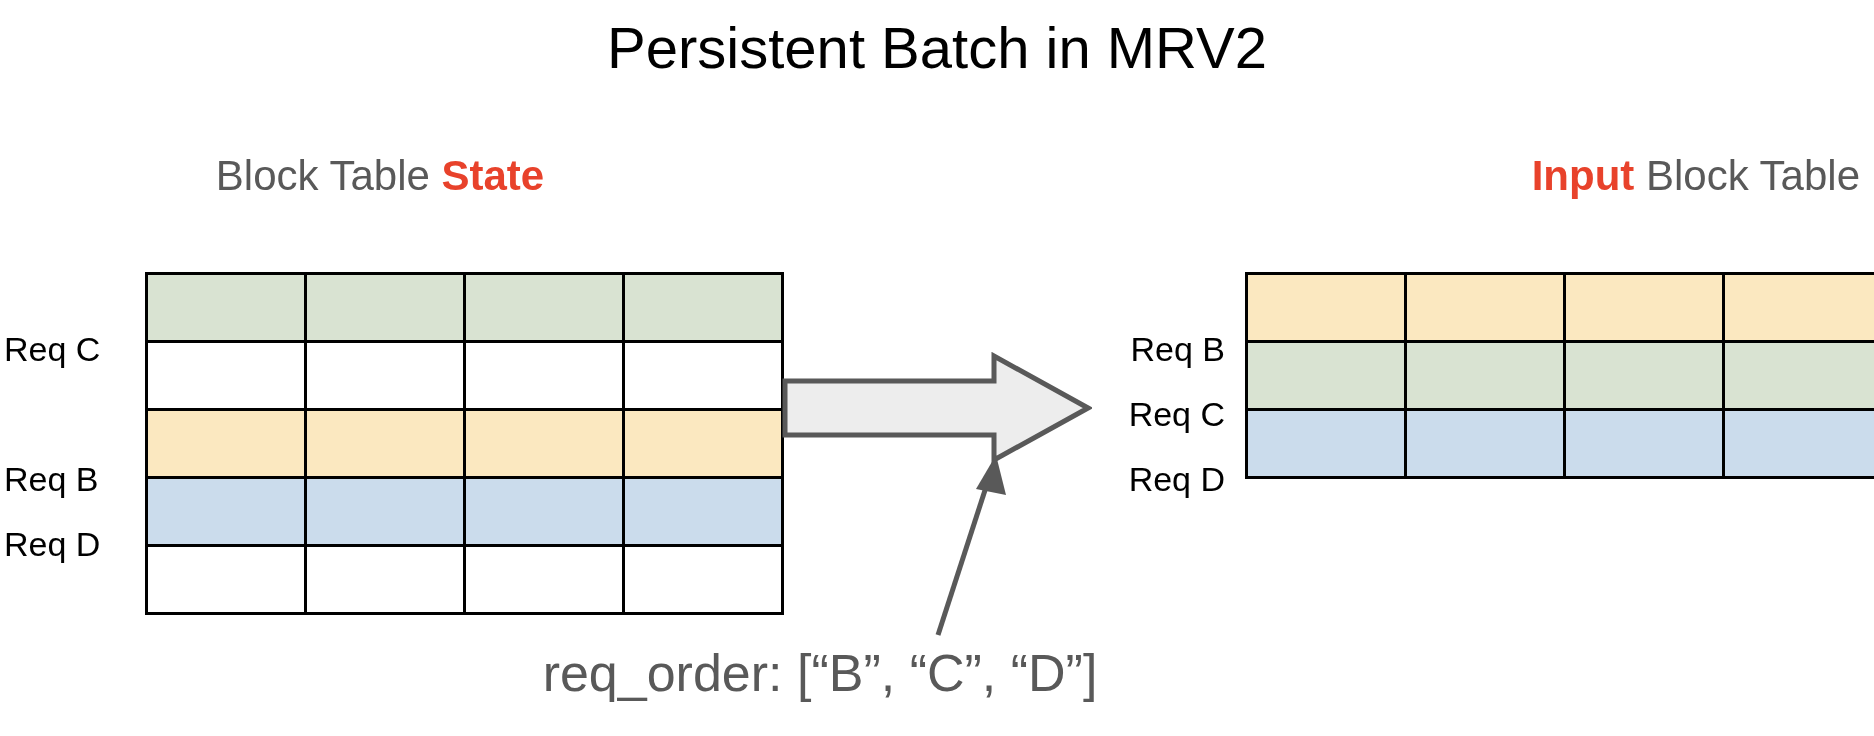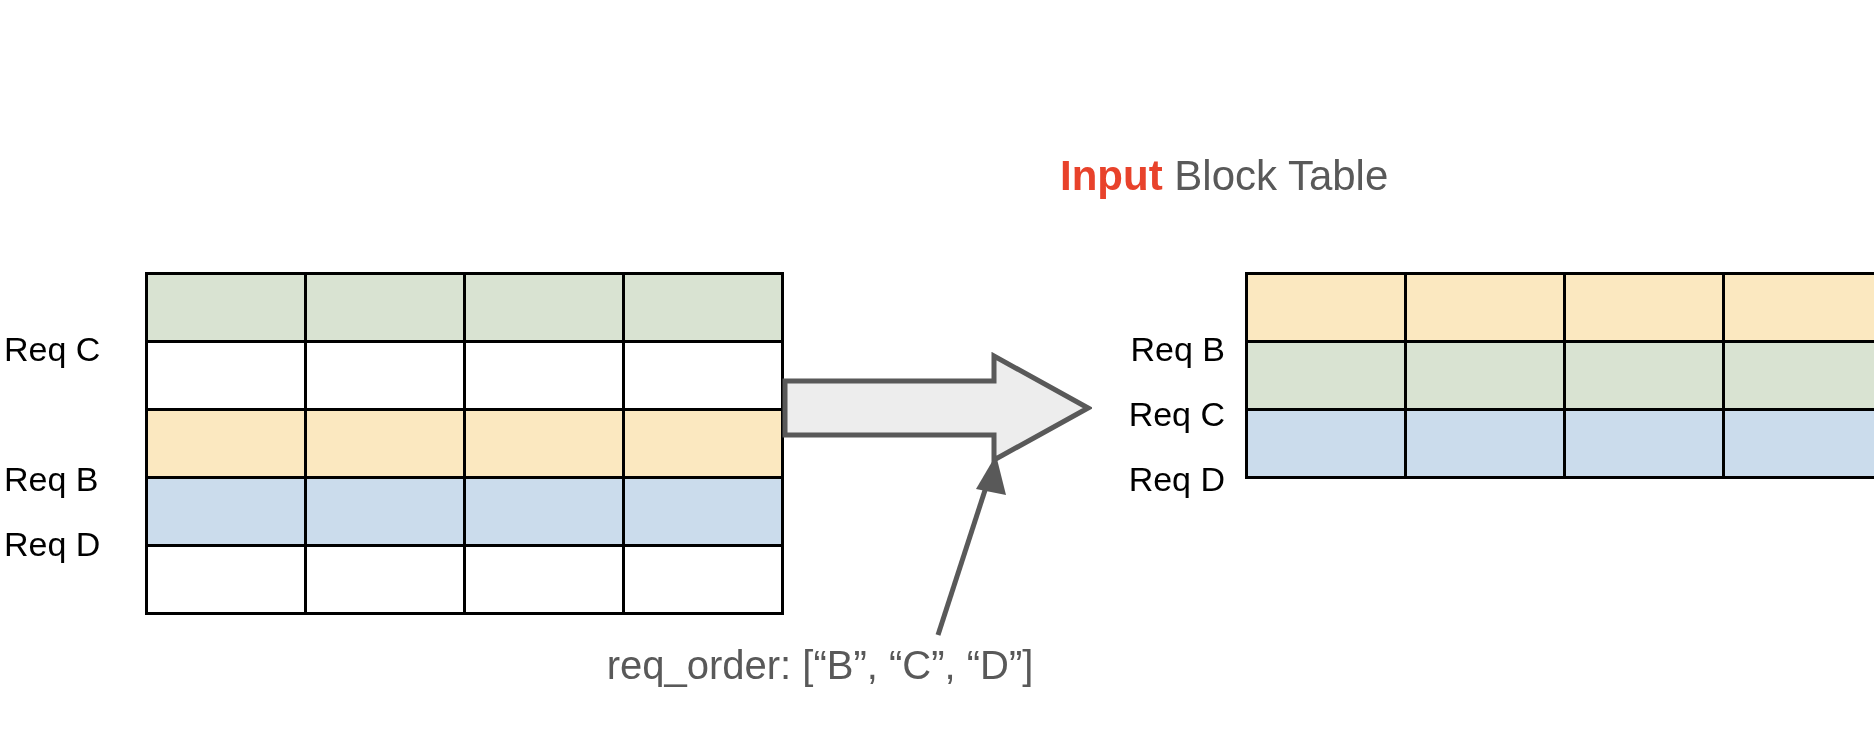--- a/index.html
+++ b/index.html
@@ -37,21 +37,21 @@
 
   
   .section-heading {
     position: absolute;
     font-size: 42px;
     font-weight: 400;
     color: #595959;
     white-space: nowrap;
   }
   #heading-left  { left: 120px;  top: 152px; width: 520px; text-align: center; }
-  #heading-right { left: 1060px; top: 152px; width: 800px; text-align: left; }
+  #heading-right { left: 1060px; top: 152px; width: 800px; text-align: right; }
   .hl-accent {
     font-weight: bold;
   }
 
   
   .block-table {
     position: absolute;
     border-collapse: collapse;
     border: 3px solid #000000;
     table-layout: fixed;
@@ -121,21 +121,21 @@
     white-space: nowrap;
   }
 
   
   #req-order-caption {
     position: absolute;
     left: 440px;
     top: 643px;
     width: 760px;
     text-align: center;
-    font-size: 40px;
+    font-size: 52px;
     color: #595959;
     white-space: nowrap;
   }
   #req-order-pointer {
     position: absolute;
     left: 900px;
     top: 455px;
     width: 160px;
     height: 185px;
   }
@@ -143,21 +143,25 @@
     display: block;
     width: 160px;
     height: 185px;
   }
 </style>
 </head>
 <body>
 
 <div class="slide">
 
-
+  <div id="slide-title">Persistent Batch in MRV2</div>
+
+  <div class="section-heading" id="heading-left">
+    <span>Block Table </span><span class="hl-accent" style="color:#E8422B">State</span>
+  </div>
 
   <div class="section-heading" id="heading-right">
     <span class="hl-accent" style="color:#E8422B">Input</span><span> Block Table</span>
   </div>
 
   <div class="row-label" id="label-state-0">Req C</div>
   <div class="row-label" id="label-state-2">Req B</div>
   <div class="row-label" id="label-state-3">Req D</div>
 
   <table class="block-table" id="table-state">

